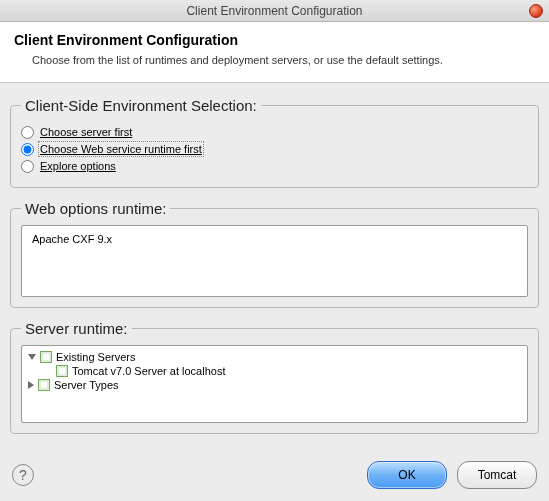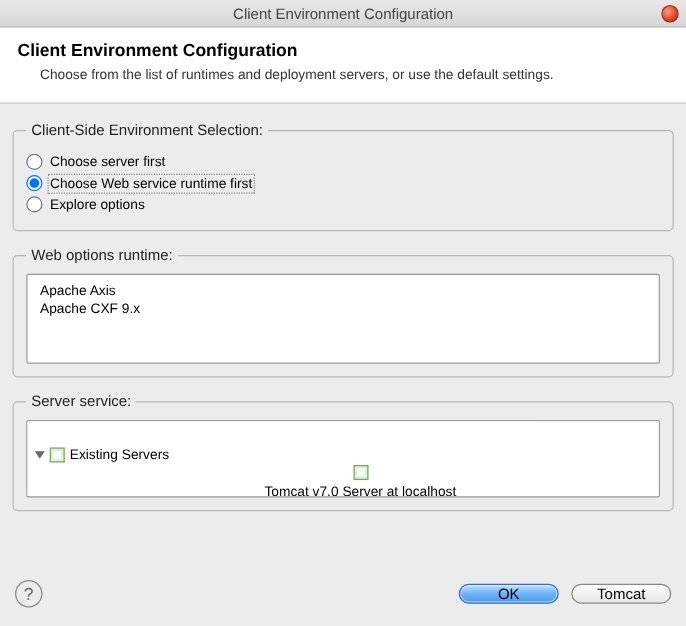--- a/index.html
+++ b/index.html
@@ -52,58 +52,59 @@
   .body {
     padding: 8px 10px 0;
   }
   fieldset {
     border: 1px solid #b8b8b8;
     border-radius: 4px;
     margin: 6px 0 12px;
     padding: 8px 10px 10px;
   }
   legend {
-    font-size: 12px;
+    font-size: 15px;
     padding: 0 4px;
     color: #222;
     margin-top: 32px;
   }
   .radio-row {
     display: flex;
-    align-items: flex-end;
+    align-items: flex-start;
     gap: 6px;
     margin: 4px 0;
+    text-decoration: underline;
   }
   .radio-row input { margin: 0; }
   .radio-row label { cursor: default; }
   .radio-row.selected label { outline: 1px dotted #888; outline-offset: 1px; }
   .listbox {
     background: #fff;
     border: 1px solid #9a9a9a;
     border-radius: 2px;
     padding: 6px 8px;
     height: 72px;
     overflow: auto;
   }
   .listbox .item { padding: 1px 2px; }
   .tree {
     background: #fff;
     border: 1px solid #9a9a9a;
     border-radius: 2px;
-    padding: 20px 6px;
-    height: 62px;
+    padding: 4px 6px;
+    height: 78px;
     overflow: auto;
   }
   .tree-row {
     display: flex;
     align-items: center;
     gap: 4px;
     padding: 1px 0;
   }
-  .tree-row.level1 { padding-left: 28px; flex-direction: column; }
+  .tree-row.level1 { padding-left: 28px; }
   .twisty {
     width: 0; height: 0;
     display: inline-block;
   }
   .twisty.down {
     border-left: 4px solid transparent;
     border-right: 4px solid transparent;
     border-top: 6px solid #6a6a6a;
   }
   .twisty.right {
@@ -139,21 +140,21 @@
     color: #666;
     display: flex;
     align-items: center;
     justify-content: center;
     font-size: 14px;
     background: #ececec;
   }
   .spacer { flex: 1; }
   .btn {
     min-width: 80px;
-    height: 16px;
+    height: 28px;
     border-radius: 12px;
     border: 1px solid #888;
     background: linear-gradient(#fdfdfd,#e6e6e6);
     font-size: 12px;
     margin-left: 10px;
     padding: 0 16px;
     cursor: default;
   }
   .btn.default {
     border: 1px solid #2f6bd0;
@@ -189,27 +190,26 @@
     </div>
     <div class="radio-row">
       <input type="radio" name="sel" style="">
       <label>Explore options</label>
     </div>
   </fieldset>
 
   <fieldset>
     <legend>Web options runtime:</legend>
     <div class="listbox">
-      <div class="item">Apache Axis</div>
       <div class="item">Apache CXF 9.x</div>
     </div>
   </fieldset>
 
   <fieldset>
-    <legend>Server service:</legend>
+    <legend>Server runtime:</legend>
     <div class="tree">
       <div class="tree-row">
         <span class="twisty down"></span>
         <span class="srv-icon"></span>
         <span>Existing Servers</span>
       </div>
       <div class="tree-row level1">
         <span class="srv-icon"></span>
         <span>Tomcat v7.0 Server at localhost</span>
       </div>

